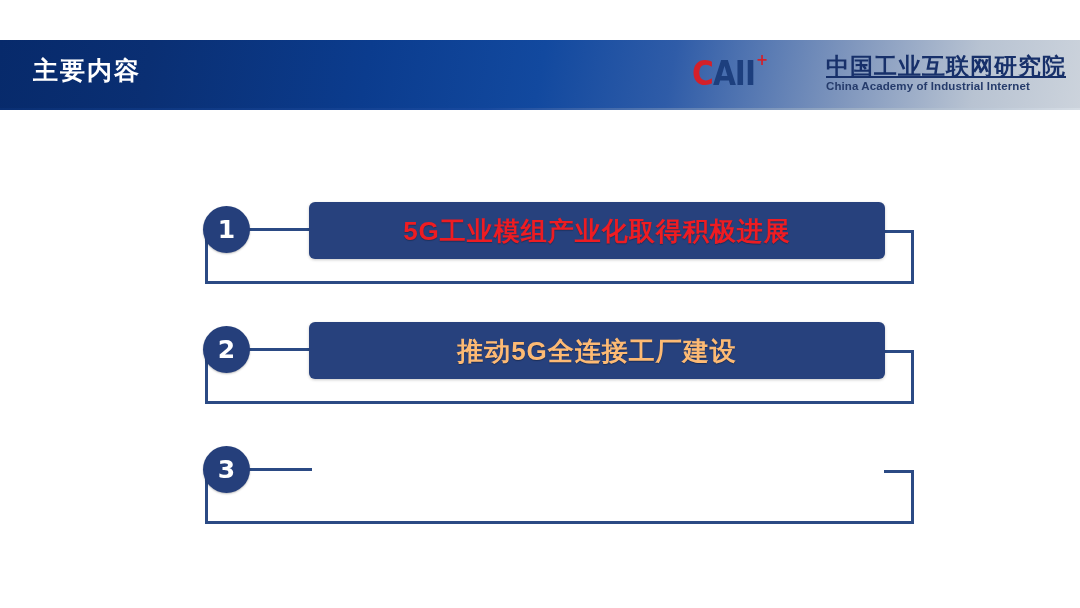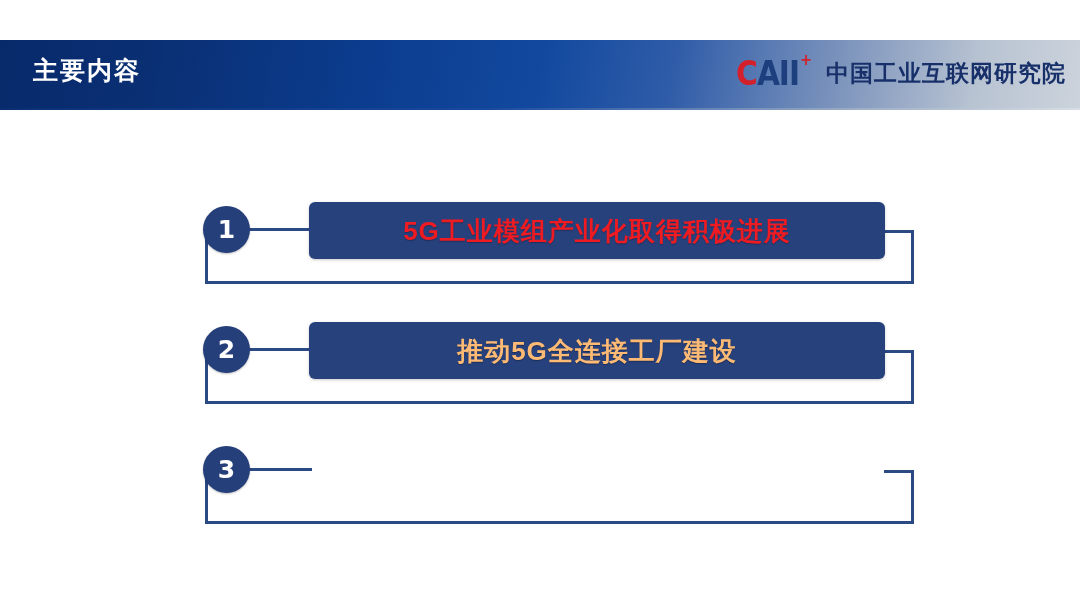--- a/index.html
+++ b/index.html
@@ -55,20 +55,21 @@
   }
 
   
   .logo-block {
     position: absolute;
     right: 14px;
     top: 8px;
     display: flex;
     align-items: center;
     height: 50px;
+    gap: 44px;
   }
   .logo-mark {
     position: relative;
     font-size: 33px;
     font-weight: bold;
     letter-spacing: -1px;
     line-height: 1;
     padding-right: 10px;
     white-space: nowrap;
     font-family: "DejaVu Sans", sans-serif;
@@ -91,20 +92,21 @@
     justify-content: center;
     margin-left: 6px;
   }
   .logo-cn {
     color: #17306a;
     font-size: 23px;
     font-weight: bold;
     letter-spacing: 1px;
     line-height: 1.08;
     white-space: nowrap;
+    text-decoration: underline;
   }
   .logo-en {
     color: #253b6b;
     font-size: 11.5px;
     font-weight: bold;
     letter-spacing: 0.1px;
     line-height: 1.1;
     margin-top: 1px;
     white-space: nowrap;
   }
@@ -224,20 +226,21 @@
 
 <div class="slide-header">
   <div class="header-title">主要内容</div>
 
   <div class="logo-block">
     <div class="logo-mark">
       <span class="logo-c">C</span><span class="logo-aii">AII</span><span class="logo-plus">+</span>
     </div>
     <div class="logo-words">
       <div class="logo-cn">中国工业互联网研究院</div>
+      <div class="logo-en">China Academy of Industrial Internet</div>
     </div>
   </div>
 
   <div class="header-underline"></div>
 </div>
 
 <div class="content">
 
   <div class="agenda-row r1">
     <div class="bracket-left"></div>

